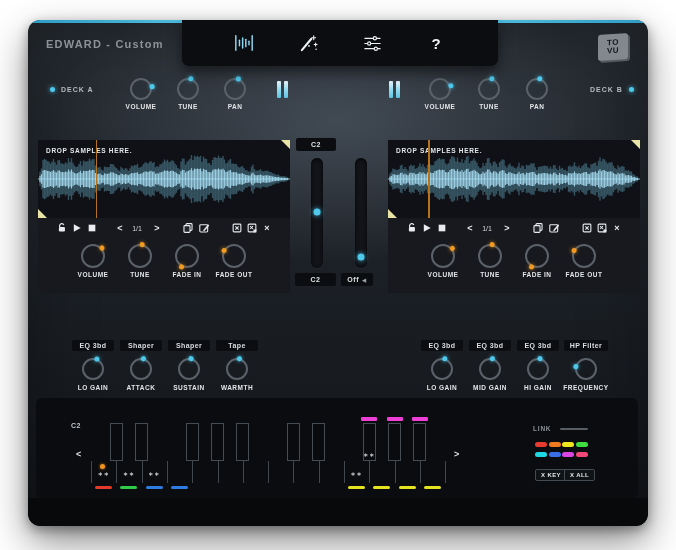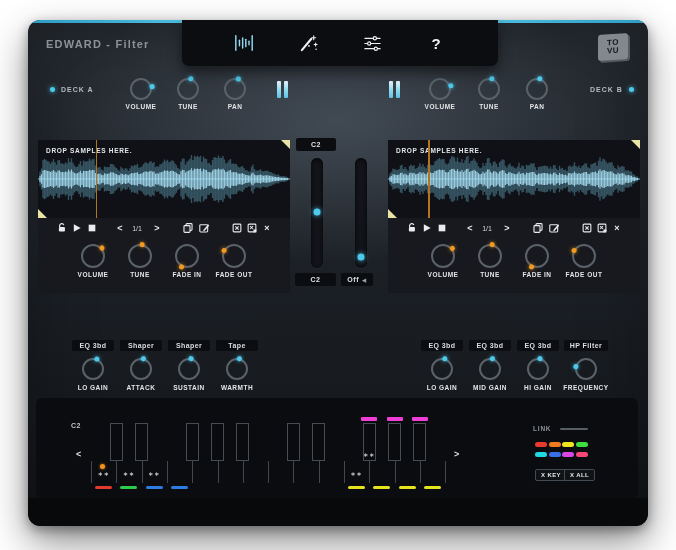--- a/index.html
+++ b/index.html
@@ -86,21 +86,21 @@
     color:#e4e7ea;font-size:6px;font-weight:700;letter-spacing:.4px;display:flex;align-items:center;cursor:pointer;}
   .bottom-strip{position:absolute;left:0;top:478px;width:620px;height:28px;background:#07090b;border-radius:0 0 12px 12px;}
   svg{display:block;}
 </style>
 </head>
 <body>
 
 <div class="page">
   <div class="window">
     <div class="topline"></div>
-    <div class="title">EDWARD - Filter</div>
+    <div class="title">EDWARD - Custom</div>
 
     <div class="toolbar">
       <div class="tbtn">
         <svg viewBox="0 0 22 20" width="22" height="20">
           <g stroke="#8fd9f2" stroke-width="1.6" stroke-linecap="round">
             <line x1="2" y1="2" x2="2" y2="18"></line>
               <line x1="20" y1="2" x2="20" y2="18"></line>
             <line x1="6" y1="7" x2="6" y2="13"></line>
               <line x1="9.5" y1="4.5" x2="9.5" y2="15.5"></line>
             <line x1="13" y1="6" x2="13" y2="14"></line>

